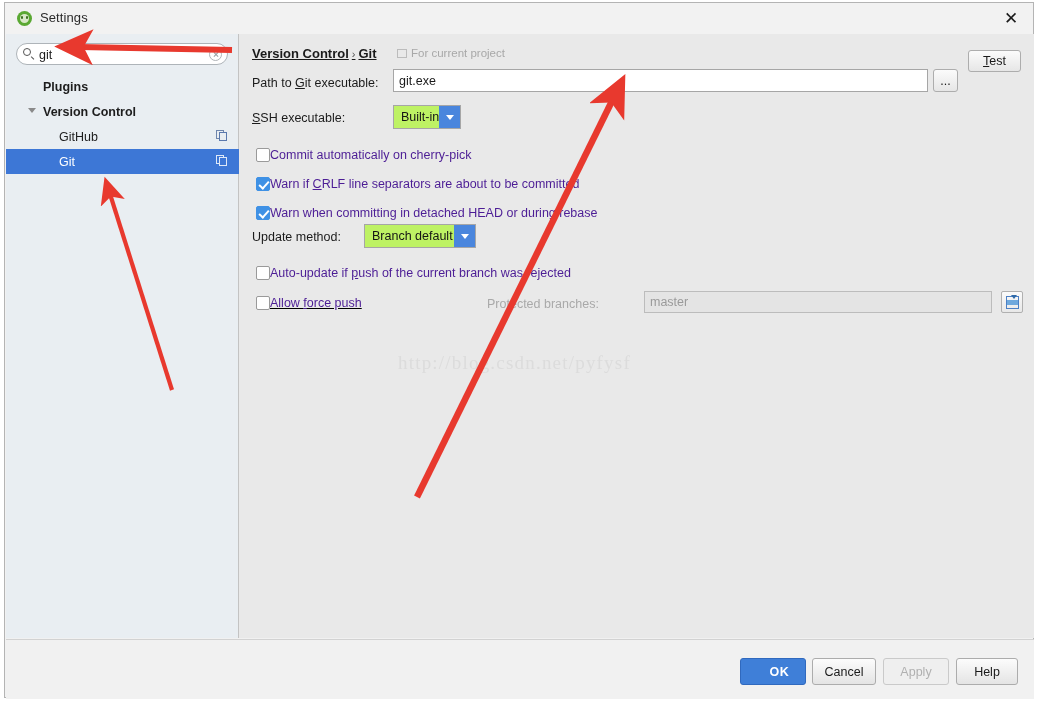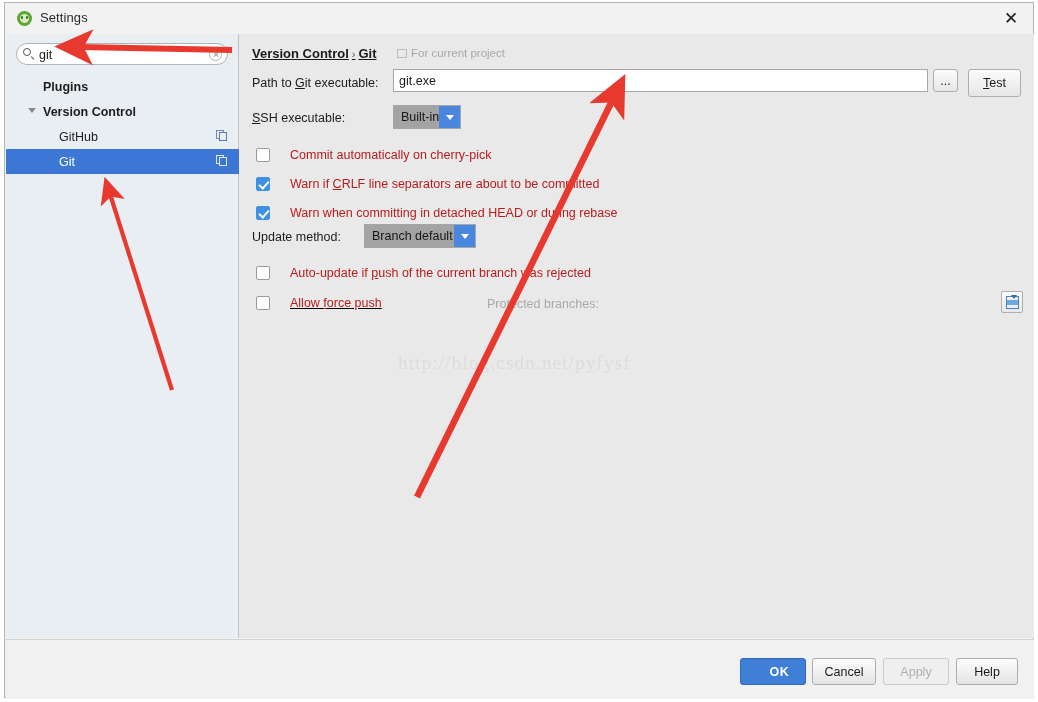--- a/index.html
+++ b/index.html
@@ -328,21 +328,21 @@
     color: #1a1a1a;
     display: flex;
     align-items: center;
     justify-content: center;
     cursor: pointer;
   }
 
   .combo {
     position: absolute;
     height: 24px;
-    background: #a3a3a3;
+    background: #bef264;
     border: 1px solid #a6a6a6;
     box-sizing: border-box;
     display: flex;
     align-items: center;
     cursor: pointer;
   }
   .combo .value {
     font-size: 12.5px;
     color: #151515;
     padding-left: 7px;
@@ -393,23 +393,23 @@
     position: absolute;
     left: 4px;
     top: 1px;
     width: 4px;
     height: 8px;
     border: solid #ffffff;
     border-width: 0 2px 2px 0;
     transform: rotate(42deg);
   }
   .checkrow .clabel {
-    margin-left: 20px;
-    font-size: 12.5px;
-    color: #b91c1c;
+    margin-left: 0;
+    font-size: 12.5px;
+    color: #4c1d95;
     white-space: nowrap;
   }
 
   .icon-btn {
     position: absolute;
     width: 22px;
     height: 22px;
     background: linear-gradient(#fafafa, #e8e8e8);
     border: 1px solid #b0b0b0;
     border-radius: 2px;
@@ -568,21 +568,21 @@
         </div>
         <div class="scope-note">
           <span class="mini"></span><span>For current project</span>
         </div>
 
         <div class="row-label" style="left:12px; top:42px;"><span>Path to </span><span class="mn">G</span><span>it executable:</span></div>
         <input class="textfield" style="left: 153px; top: 35px; width: 535px; height: 23px;" type="text" value="git.exe">
         <div class="btn" style="left:693px; top:35px; width:25px; height:23px;">
             <span class="flatdots">...</span>
           </div>
-        <div class="btn" style="left:728px; top:35px; width:53px; height:28px;">
+        <div class="btn" style="left:728px; top:16px; width:53px; height:22px;">
             <span><span class="mn">T</span><span>est</span></span>
           </div>
 
         <div class="row-label" style="left:12px; top:77px;"><span class="mn">S</span><span>SH executable:</span></div>
         <div class="combo" style="left:153px; top:71px; width:68px;">
           <span class="value">Built-in</span>
           <span class="arrowbox">
               <i></i>
             </span>
         </div>
@@ -614,20 +614,21 @@
           <span class="cbox"></span>
           <span class="clabel"><span>Auto-update if </span><span class="mn">p</span><span>ush of the current branch was rejected</span></span>
         </div>
 
         <div class="checkrow" style="left:16px; top:262px;text-decoration:underline;">
           <span class="cbox"></span>
           <span class="clabel"><span>Allow </span><span class="mn">f</span><span>orce push</span></span>
         </div>
 
         <div class="row-label dim" style="left:247px; top:263px;">Protected branches:</div>
+        <input class="textfield disabled" style="left: 404px; top: 257px; width: 348px; height: 22px;" type="text" readonly="" value="master">
         <div class="icon-btn" style="left:761px; top:257px;">
           <span class="box"></span>
           <span class="fill"></span>
           <span class="arw"></span>
         </div>
 
         <div class="watermark" style="left:158px; top:318px;">http://blog.csdn.net/pyfysf</div>
 
       </div>
     </div>

